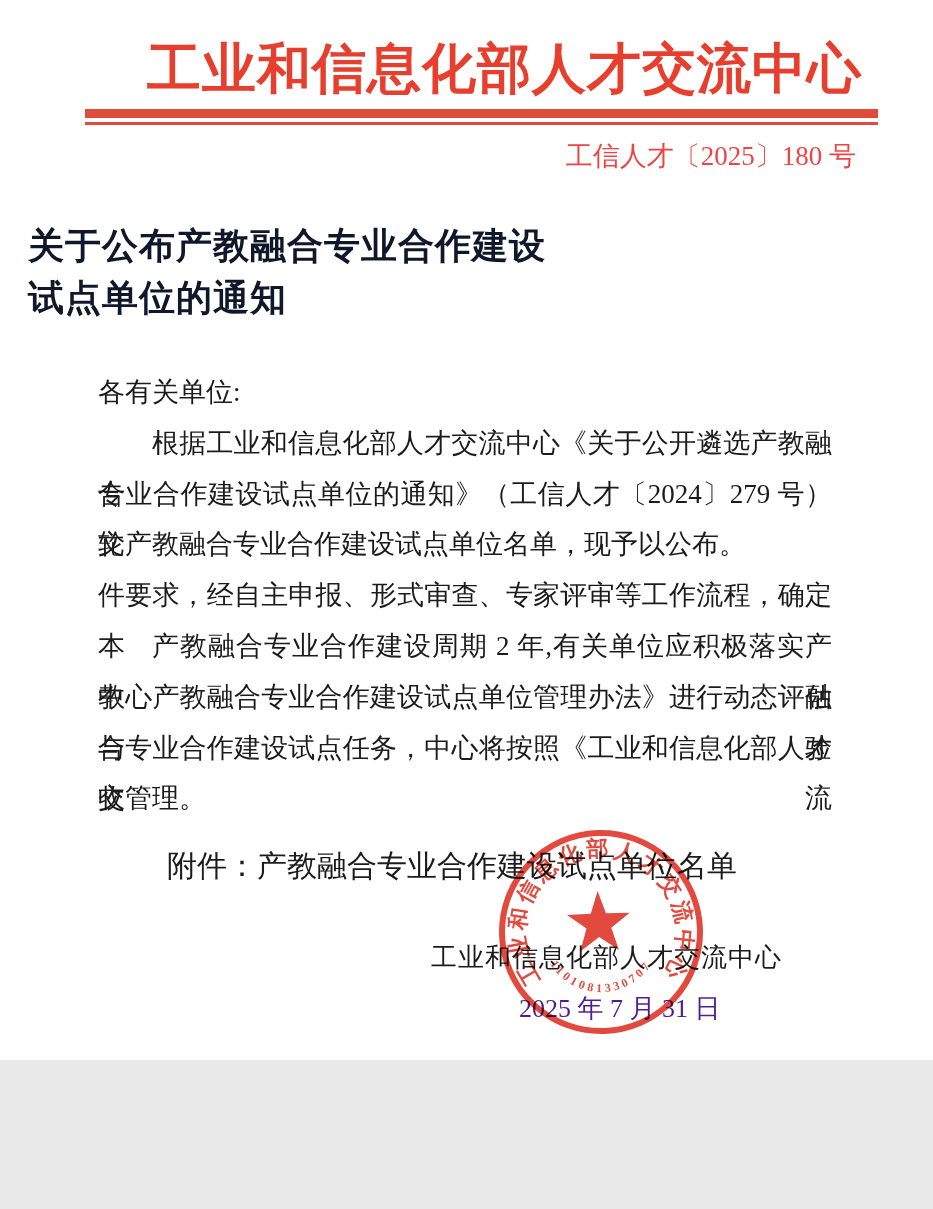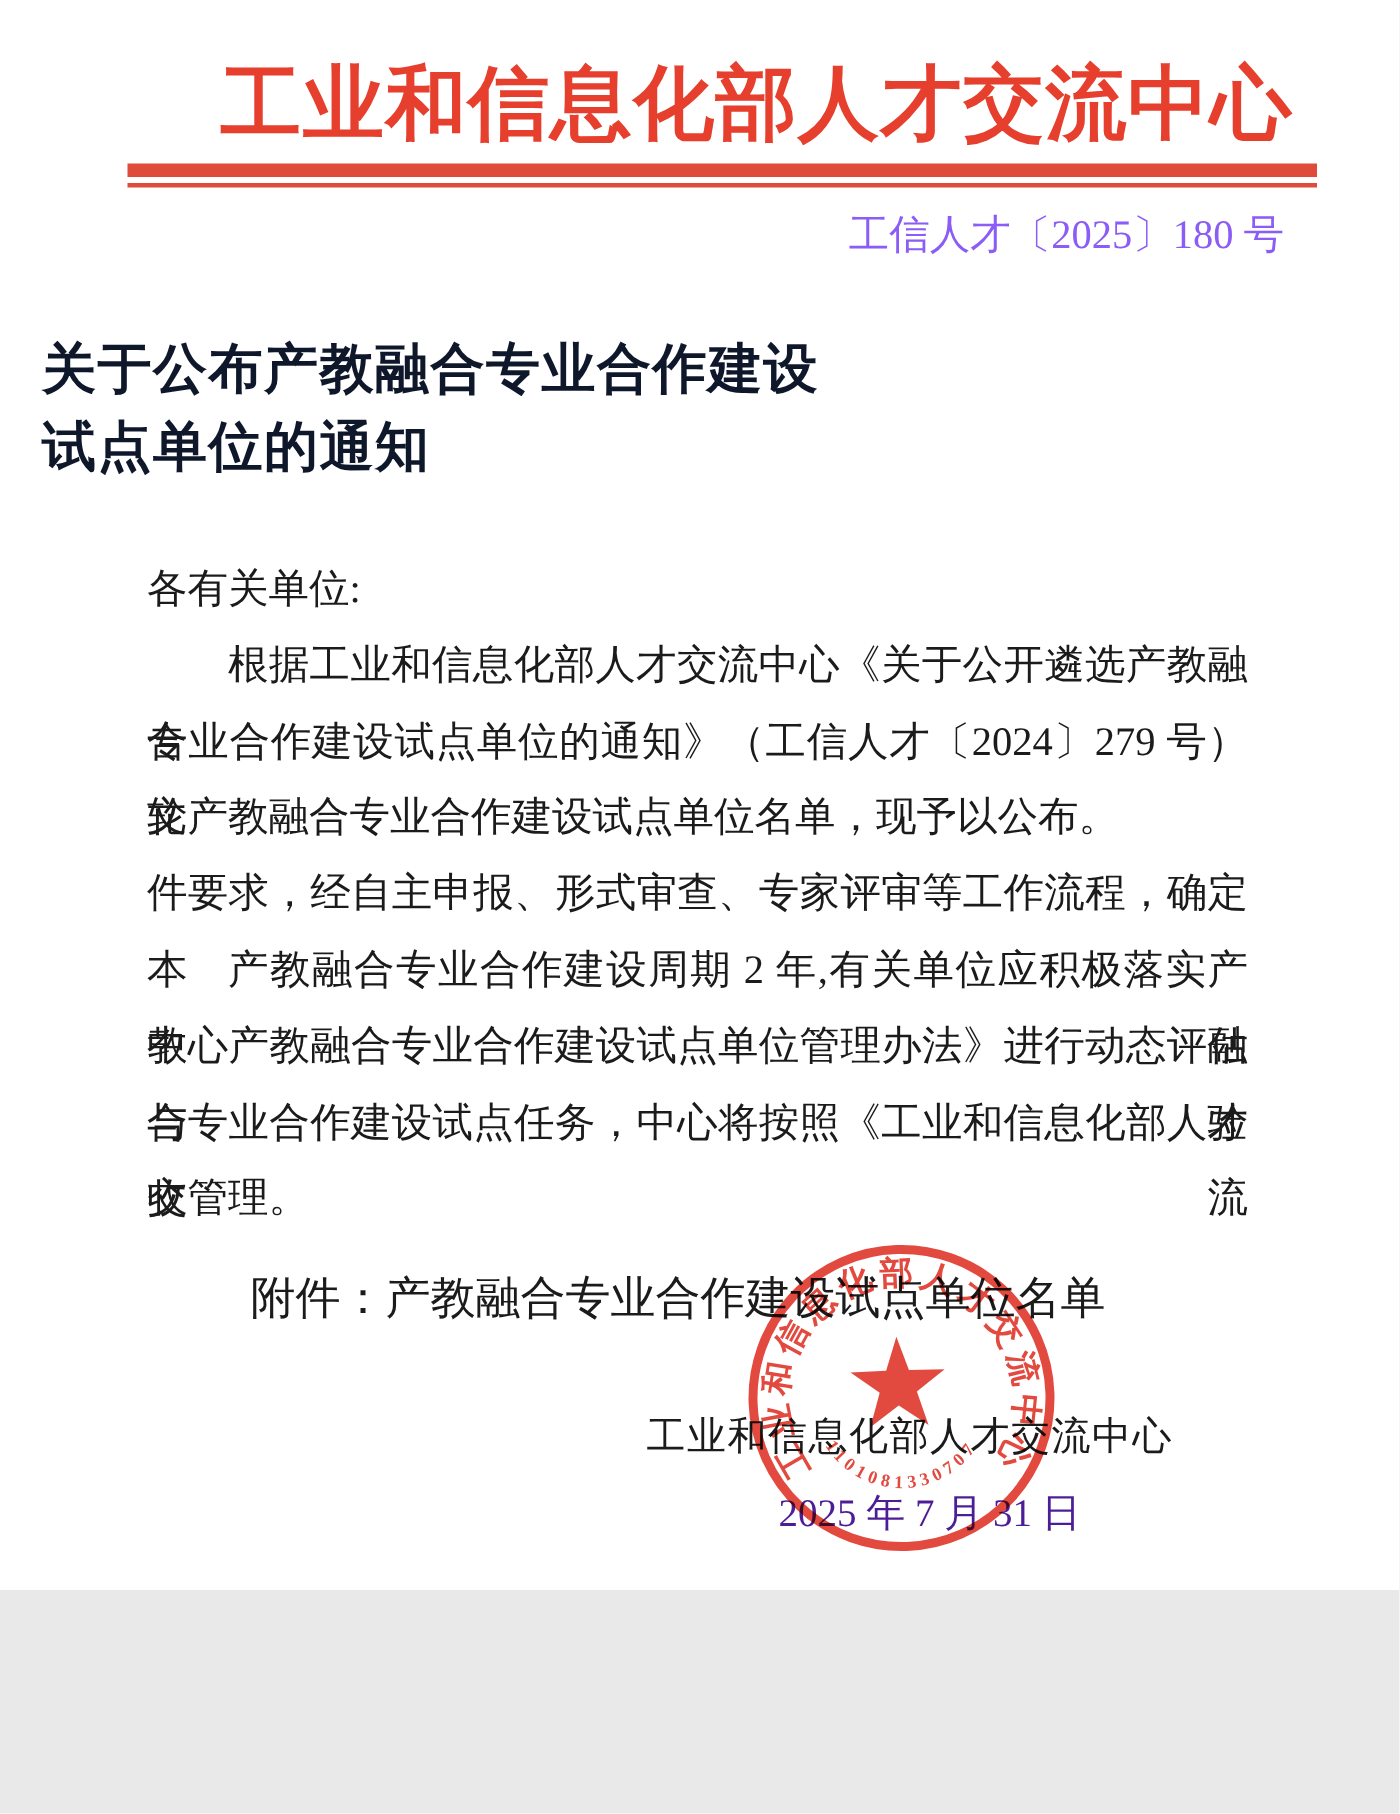--- a/index.html
+++ b/index.html
@@ -25,21 +25,21 @@
   
   .rule-top{position:absolute;top:109px;left:85px;width:793px;}
   .rule-top .thick{height:9px;background:#df4c3a;}
   .rule-top .thin{height:3px;margin-top:4px;background:#df4c3a;}
   .rule-bottom{position:absolute;top:1144px;left:88px;width:792px;}
   .rule-bottom .thin{height:3px;background:#df4c3a;}
   .rule-bottom .thick{height:9px;margin-top:5px;background:#df4c3a;}
   
   .doc-number{
     position:absolute;top:139px;right:93px;
-    font-size:27px;line-height:34px;color:#8b5cf6;
+    font-size:27px;line-height:34px;color:#ef4444;
     white-space:nowrap;
   }
   
   .doc-title{
     position:absolute;top:220px;left:0;right:0;
     padding-left:28px;
     text-align:left;
     font-size:36px;line-height:52px;font-weight:bold;
     color:#0f172a;
     letter-spacing:1px;

